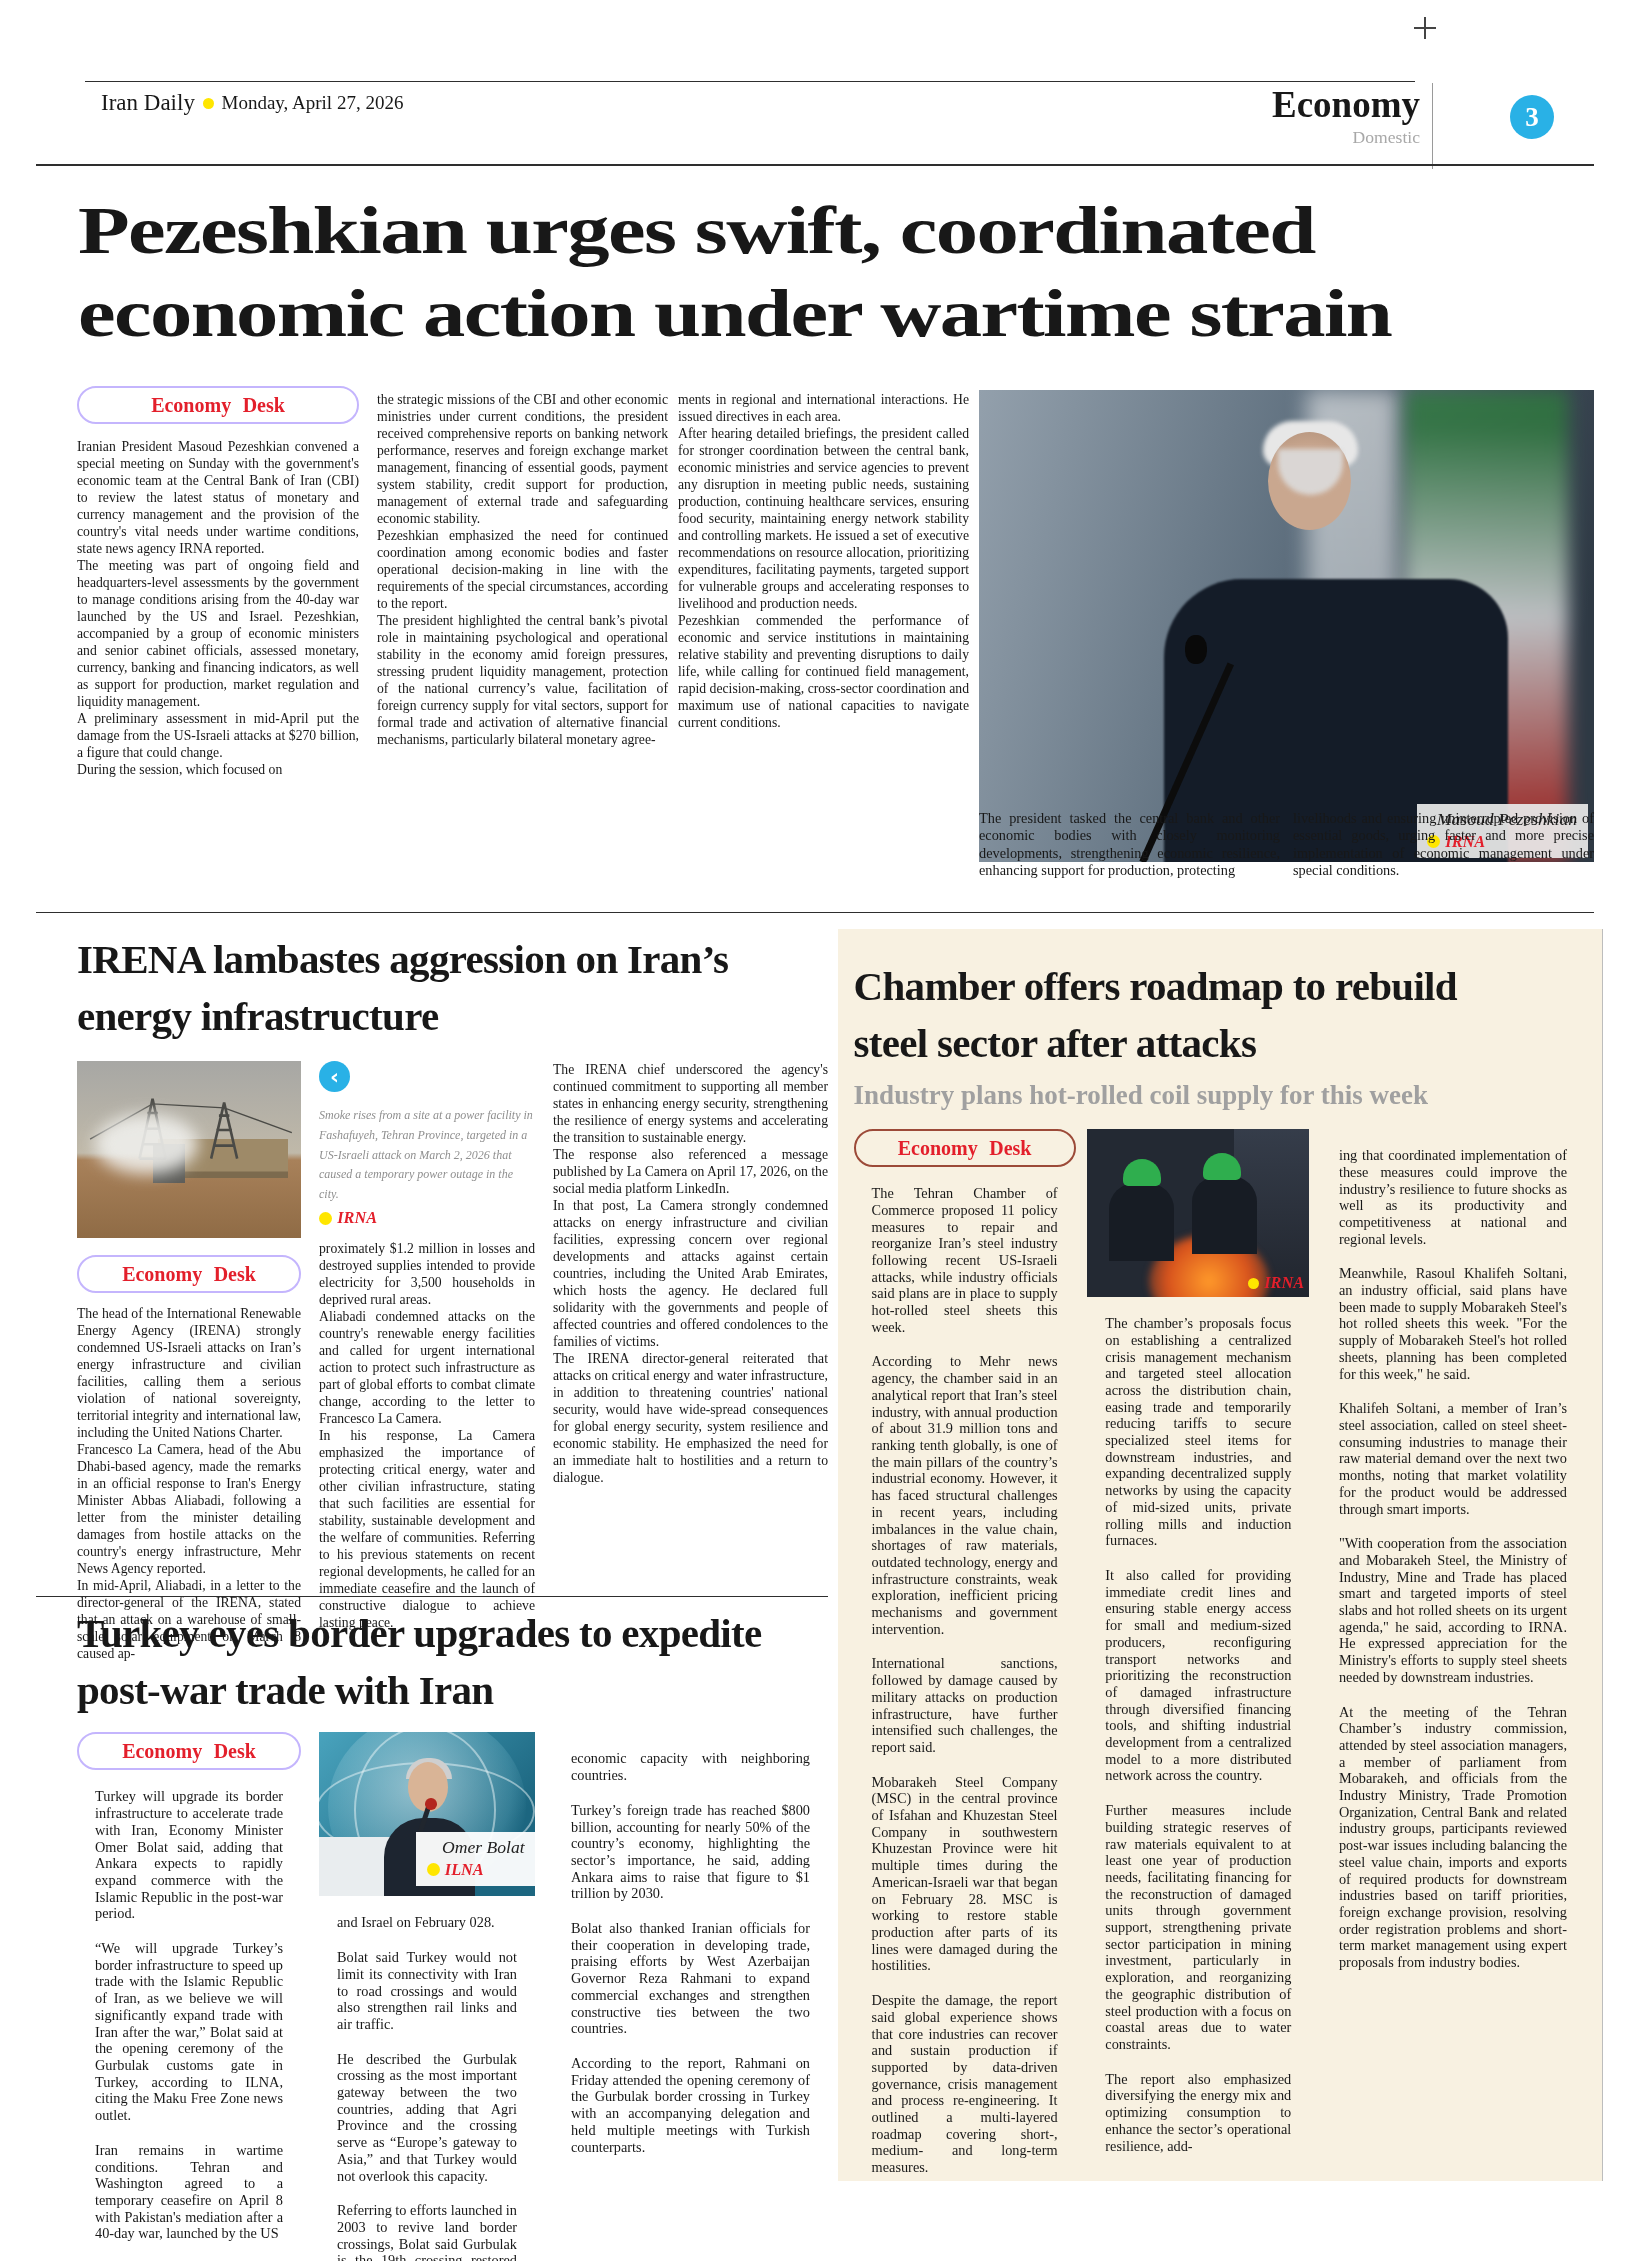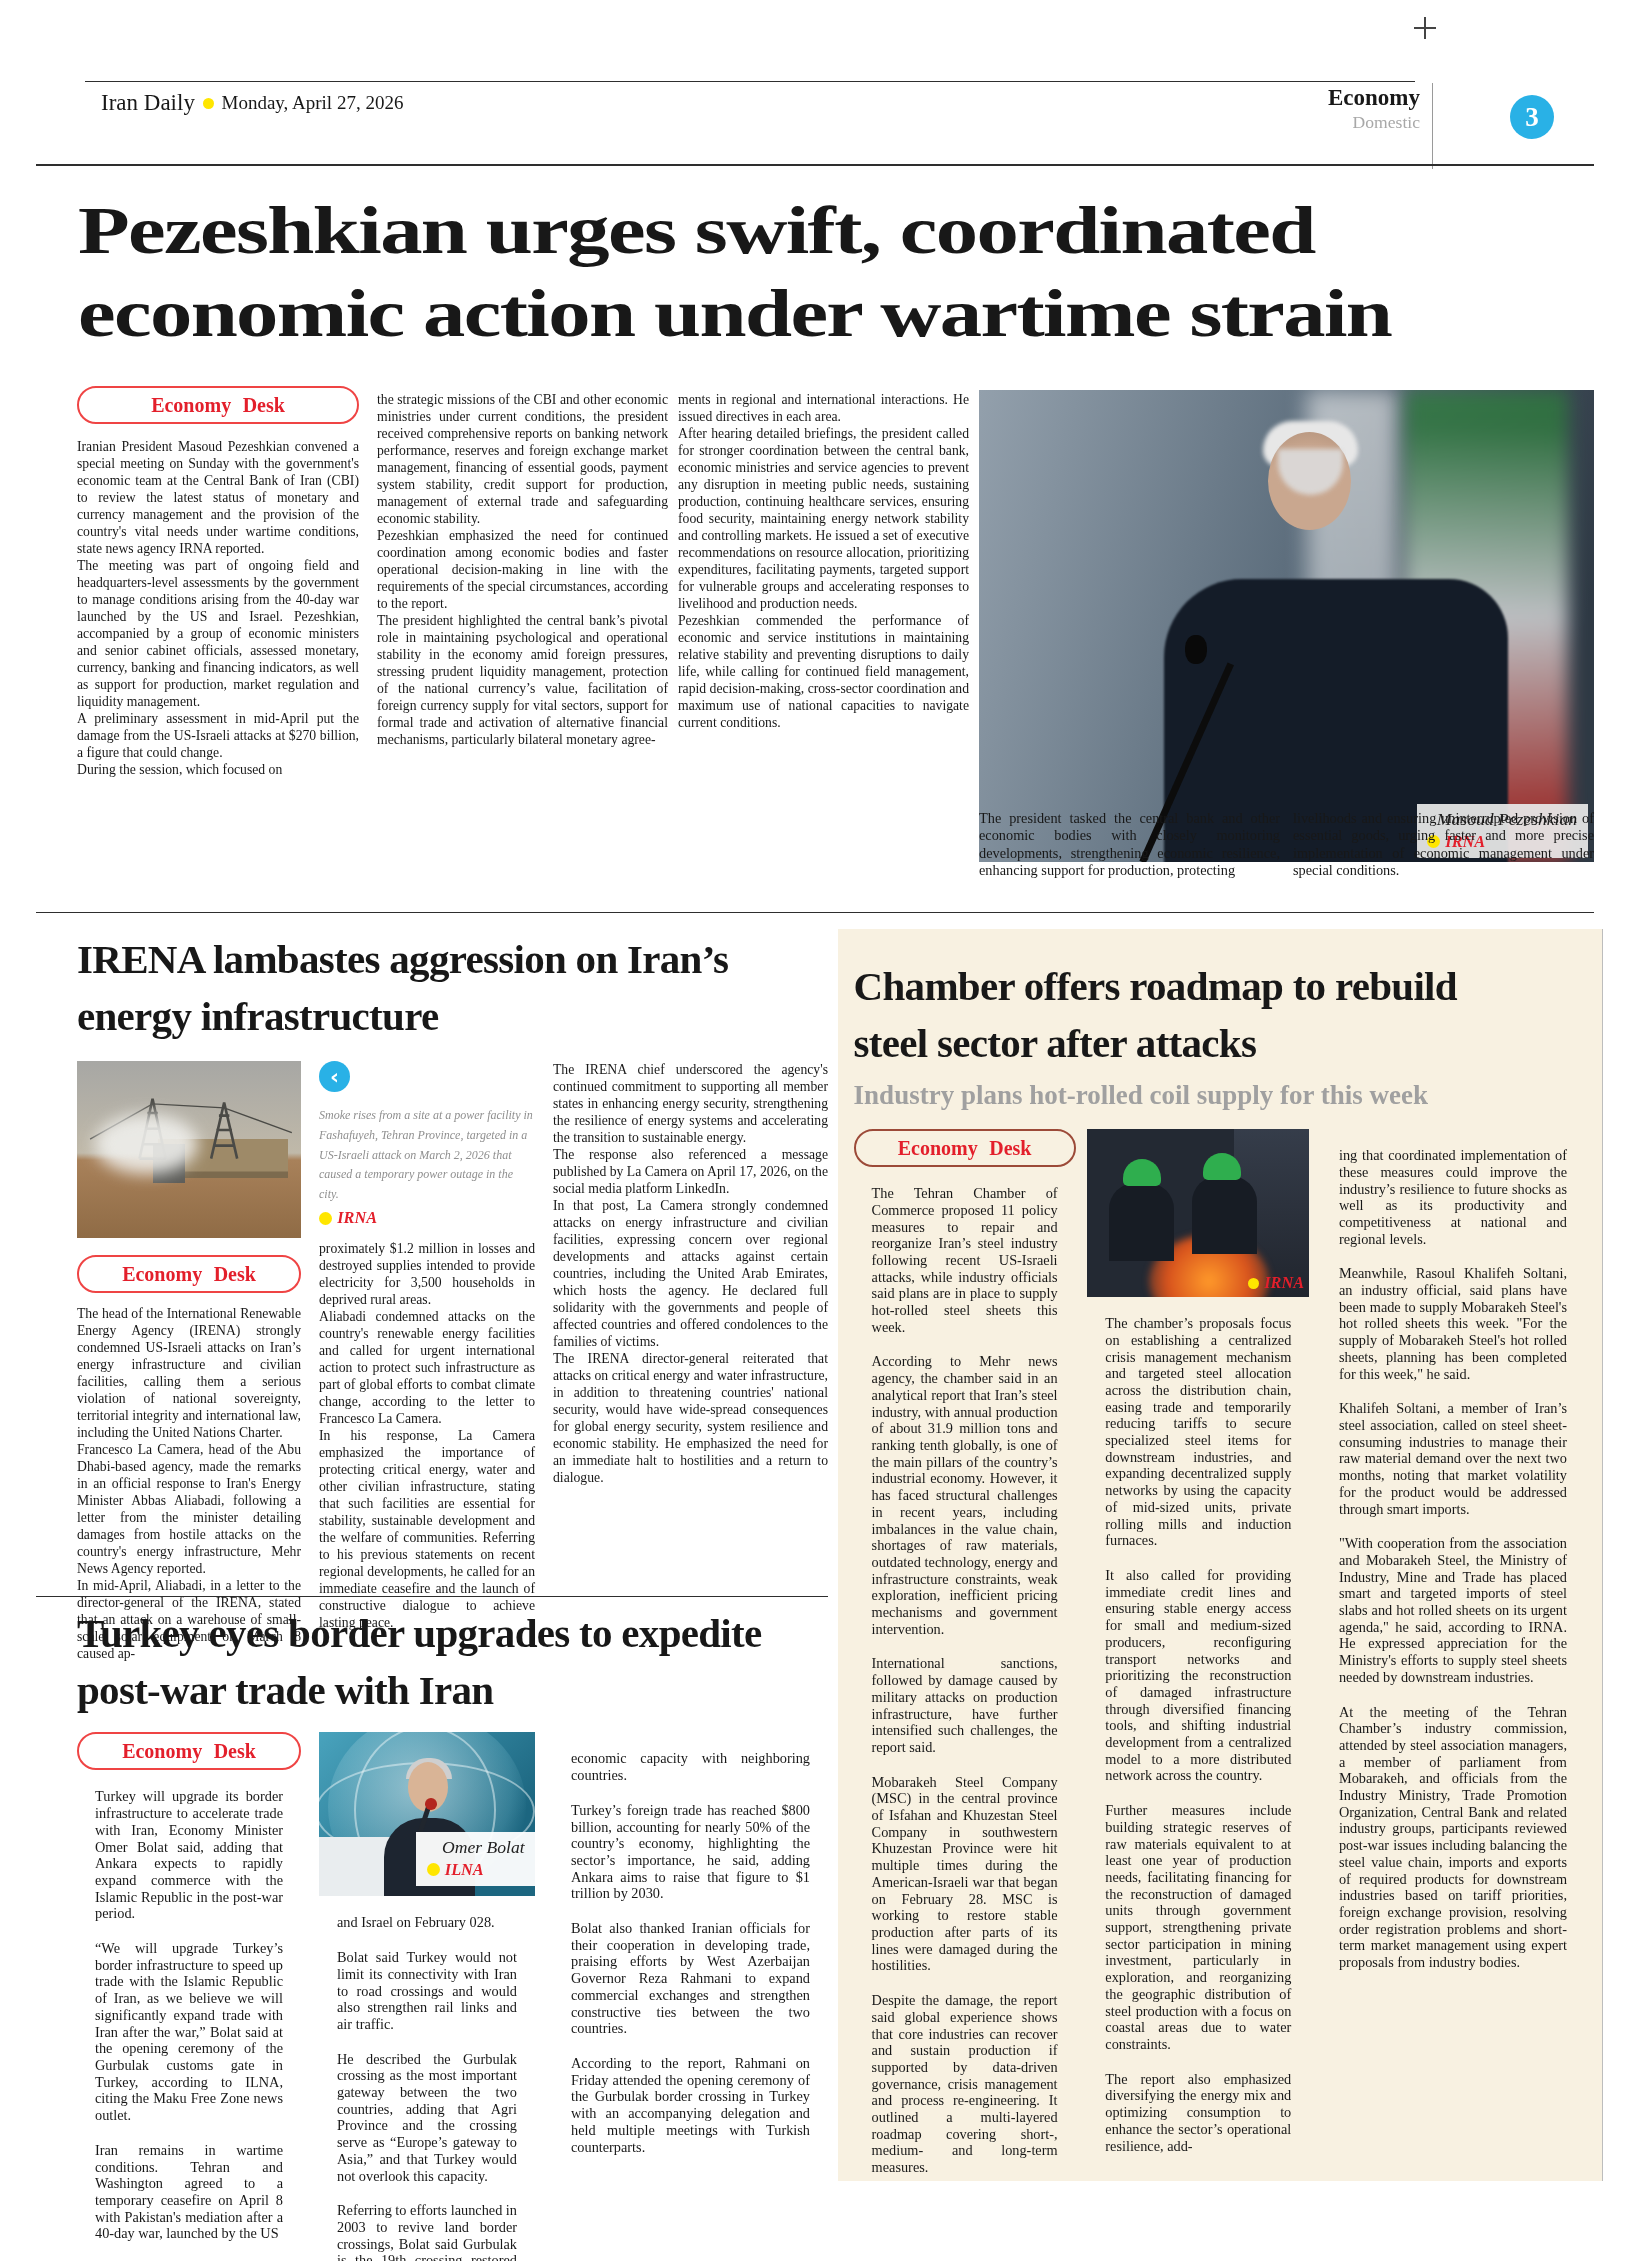--- a/index.html
+++ b/index.html
@@ -11,34 +11,34 @@
   .rule{position:absolute;background:#2e2e2e;}
   .crop-mark{position:absolute;left:1414px;top:17px;width:22px;height:22px;}
   .crop-mark:before,.crop-mark:after{content:"";position:absolute;background:#444;}
   .crop-mark:before{left:10.4px;top:0;width:1.3px;height:22px;}
   .crop-mark:after{left:0;top:10.4px;width:22px;height:1.3px;}
   .brand-row{position:absolute;left:85px;top:90px;display:flex;align-items:center;gap:7.8px;}
   .brand{font-size:23px;font-weight:normal;margin-left:16px;}
   .dot{width:11px;height:11px;border-radius:50%;background:#ffe600;display:inline-block;}
   .issue-date{font-size:19px;}
   .section-block{position:absolute;right:210px;top:85px;text-align:right;}
-  .section-label{font-size:23px;font-weight:bold;line-height:1.1;}
+  .section-label{font-size:37px;font-weight:bold;line-height:1.1;}
   .subsection-label{font-size:17.6px;color:#a8a8a8;margin-top:1.3px;}
   .header-vline{position:absolute;left:1432px;top:83px;width:1.3px;height:86px;background:#9a9a9a;}
   .page-badge{position:absolute;left:1510px;top:95px;width:44px;height:44px;border-radius:50%;
     background:#29b1e6;color:#fff;display:flex;align-items:center;justify-content:center;
     font-size:27px;font-weight:bold;}
   
   .main-headline{position:absolute;left:78px;top:189px;width:1221px;
     transform:scaleX(1.245);transform-origin:left top;
     font-size:68px;font-weight:bold;letter-spacing:-1.3px;line-height:1.22;white-space:nowrap;}
   .sec-headline{font-size:41px;font-weight:bold;letter-spacing:-0.7px;line-height:1.38;}
   .sub-headline{font-size:27px;font-weight:bold;color:#a0a0a0;margin-top:9px;letter-spacing:0px;}
   
-  .pill{height:38px;border:2px solid #ef4444;border-radius:26px;display:flex;align-items:center;
+  .pill{height:38px;border:2px solid #c4b5fd;border-radius:26px;display:flex;align-items:center;
     justify-content:center;font-size:20px;font-weight:bold;color:#e31f2b;word-spacing:6.5px;
     background:transparent;box-sizing:border-box;}
   .pill.brown{border-color:#9c4a38;}
   
   .body-sm p{font-size:13.7px;line-height:17px;text-align:justify;margin:0;}
   .body-lg p{font-size:14.3px;line-height:16.7px;text-align:justify;margin:18px;}
   .body-photo p{font-size:14.3px;line-height:17.3px;text-align:justify;margin:0;}
   
   .a1-col{position:absolute;top:386px;}
   .a1-col .pill{width:100%;margin-bottom:14.3px;}

